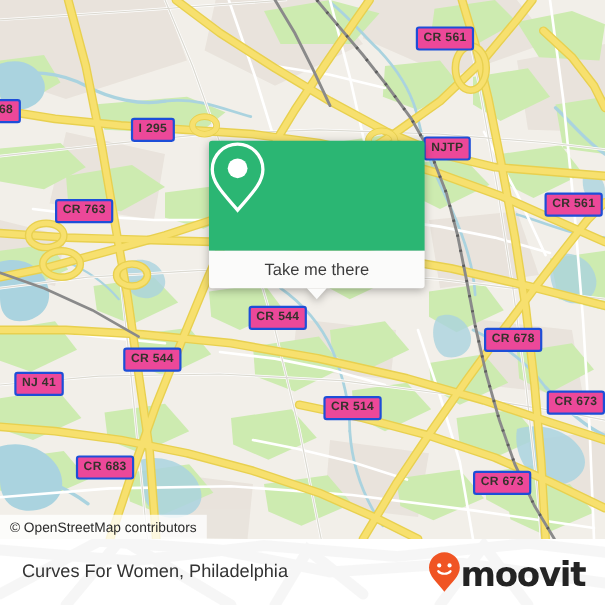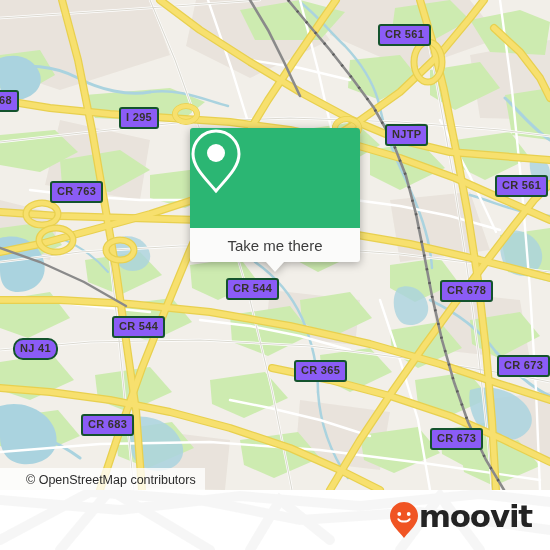--- a/index.html
+++ b/index.html
@@ -10,49 +10,49 @@
   }
   #app{position:relative;width:550px;height:550px;overflow:hidden;background:#fff;}
 
   
   .map{position:absolute;left:0;top:0;width:550px;height:490px;overflow:hidden;background:#f2efe9;}
   .map svg{position:absolute;left:0;top:0;display:block;}
 
   
   .shield{
     position:absolute;
-    background:#8b5cf6;
-    border:2px solid #14532d;
+    background:#ec4899;
+    border:2px solid #1d4ed8;
     border-radius:3px;
     color:#35322c;
     font-size:11px;
     font-weight:bold;
     letter-spacing:.3px;
     line-height:1;
     padding:3px 5px 4px 5px;
     white-space:nowrap;
     box-sizing:border-box;
     font-family:"Liberation Sans", sans-serif;
   }
 
   
   .attribution{
     position:absolute;left:0;top:468px;
     background:rgba(255,255,255,0.78);
     color:#2b2b2b;
     font-size:12.5px;
     line-height:1;
-    padding:6px 9px 7px 26px;
+    padding:6px 9px 7px 9px;
     white-space:nowrap;
     text-align:right;
   }
 
   
   .popup{
-    position:absolute;left:190px;top:128px;width:170px;
+    position:absolute;left:190px;top:128px;width:196px;
     filter:drop-shadow(0 2px 4px rgba(0,0,0,.30));
   }
   .popup-green{
     background:#2bb673;
     height:100px;
     border-radius:3px 3px 0 0;
     display:flex;align-items:center;justify-content:center;
   }
   .popup-foot{
     background:#fbfbfa;
@@ -77,21 +77,21 @@
     position:absolute;left:0;top:490px;width:550px;height:60px;
     background:#ffffff;overflow:hidden;
   }
   .bottombar .bgmap{position:absolute;left:0;top:-490px;opacity:.07;}
   .bottombar-title{
     position:absolute;left:20px;top:50%;transform:translateY(-50%);
     font-size:16.5px;color:#333333;white-space:nowrap;
   }
   .logo{
     position:absolute;right:18px;top:50%;transform:translateY(-50%);
-    display:flex;align-items:flex-start;gap:0;
+    display:flex;align-items:flex-end;gap:0;
   }
   .logo-word{
     font-size:31px;font-weight:bold;color:#232323;
     letter-spacing:-1.2px;line-height:1;
     font-family:"DejaVu Sans", sans-serif;
   }
 </style>
 </head>
 <body>
 
@@ -277,26 +277,26 @@
       </g>
     </svg>
 
     <div class="shield" style="left:378px;top:24px;">CR 561</div>
     <div class="shield" style="left:-8px;top:90px;">68</div>
     <div class="shield" style="left:119px;top:107px;">I 295</div>
     <div class="shield" style="left:385px;top:124px;">NJTP</div>
     <div class="shield" style="left:495px;top:175px;">CR 561</div>
     <div class="shield" style="left:50px;top:181px;">CR 763</div>
     <div class="shield" style="left:226px;top:278px;">CR 544</div>
-    <div class="shield" style="left:440px;top:280px;">CR 678</div>
+    <div class="shield" style="left:440px;top:298px;">CR 678</div>
     <div class="shield" style="left:112px;top:316px;">CR 544</div>
     <div class="shield" style="left:497px;top:355px;">CR 673</div>
-    <div class="shield" style="left:13px;top:338px;border-radius:10px;">NJ 41</div>
-    <div class="shield" style="left:294px;top:360px;">CR 365</div>
-    <div class="shield" style="left:69px;top:414px;margin-left:12px;">CR 683</div>
+    <div class="shield" style="left:13px;top:338px;">NJ 41</div>
+    <div class="shield" style="left:294px;top:360px;">CR 514</div>
+    <div class="shield" style="left:69px;top:414px;">CR 683</div>
     <div class="shield" style="left:430px;top:428px;">CR 673</div>
 
     <div class="attribution">© OpenStreetMap contributors</div>
 
     <div class="popup">
       <div class="popup-green">
         <svg width="52" height="66" viewBox="0 0 52 66">
           <path d="M26 3 C 13.3 3 3 13.3 3 26 C 3 39 15 50 26 63 C 37 50 49 39 49 26 C 49 13.3 38.7 3 26 3 Z" fill="none" stroke="#ffffff" stroke-width="3"></path>
           <circle cx="26" cy="25" r="9" fill="#ffffff"></circle>
         </svg>
@@ -312,20 +312,21 @@
     <svg class="bgmap" width="550" height="550" viewBox="0 0 550 550">
       <g fill="none" stroke="#8e8e8e" stroke-width="10" stroke-linecap="round">
         <path d="M0,540 L90,492 L200,500 L300,520 L420,512 L550,530"></path>
         <path d="M60,550 L110,490 L160,520 L210,550"></path>
         <path d="M250,550 L280,500 L330,540"></path>
         <path d="M400,550 L440,496 L480,550"></path>
         <path d="M0,500 L120,510 L240,496 L360,506 L480,494 L550,502"></path>
       </g>
     </svg>
 
+    <div class="bottombar-title">Curves For Women, Philadelphia</div>
 
     <div class="logo">
       <svg width="30" height="38" viewBox="0 0 30 38">
         <path d="M15 1 C 7.3 1 1 7.3 1 15 C 1 23 8 28 15 37 C 22 28 29 23 29 15 C 29 7.3 22.7 1 15 1 Z" fill="#f05423"></path>
         <circle cx="10.3" cy="13" r="1.9" fill="#ffffff"></circle>
         <circle cx="19.7" cy="13" r="1.9" fill="#ffffff"></circle>
         <path d="M9.4 18.2 C 11.4 21.4 18.6 21.4 20.6 18.2" fill="none" stroke="#ffffff" stroke-width="2" stroke-linecap="round"></path>
       </svg>
       <span class="logo-word">moovit</span>
     </div>

